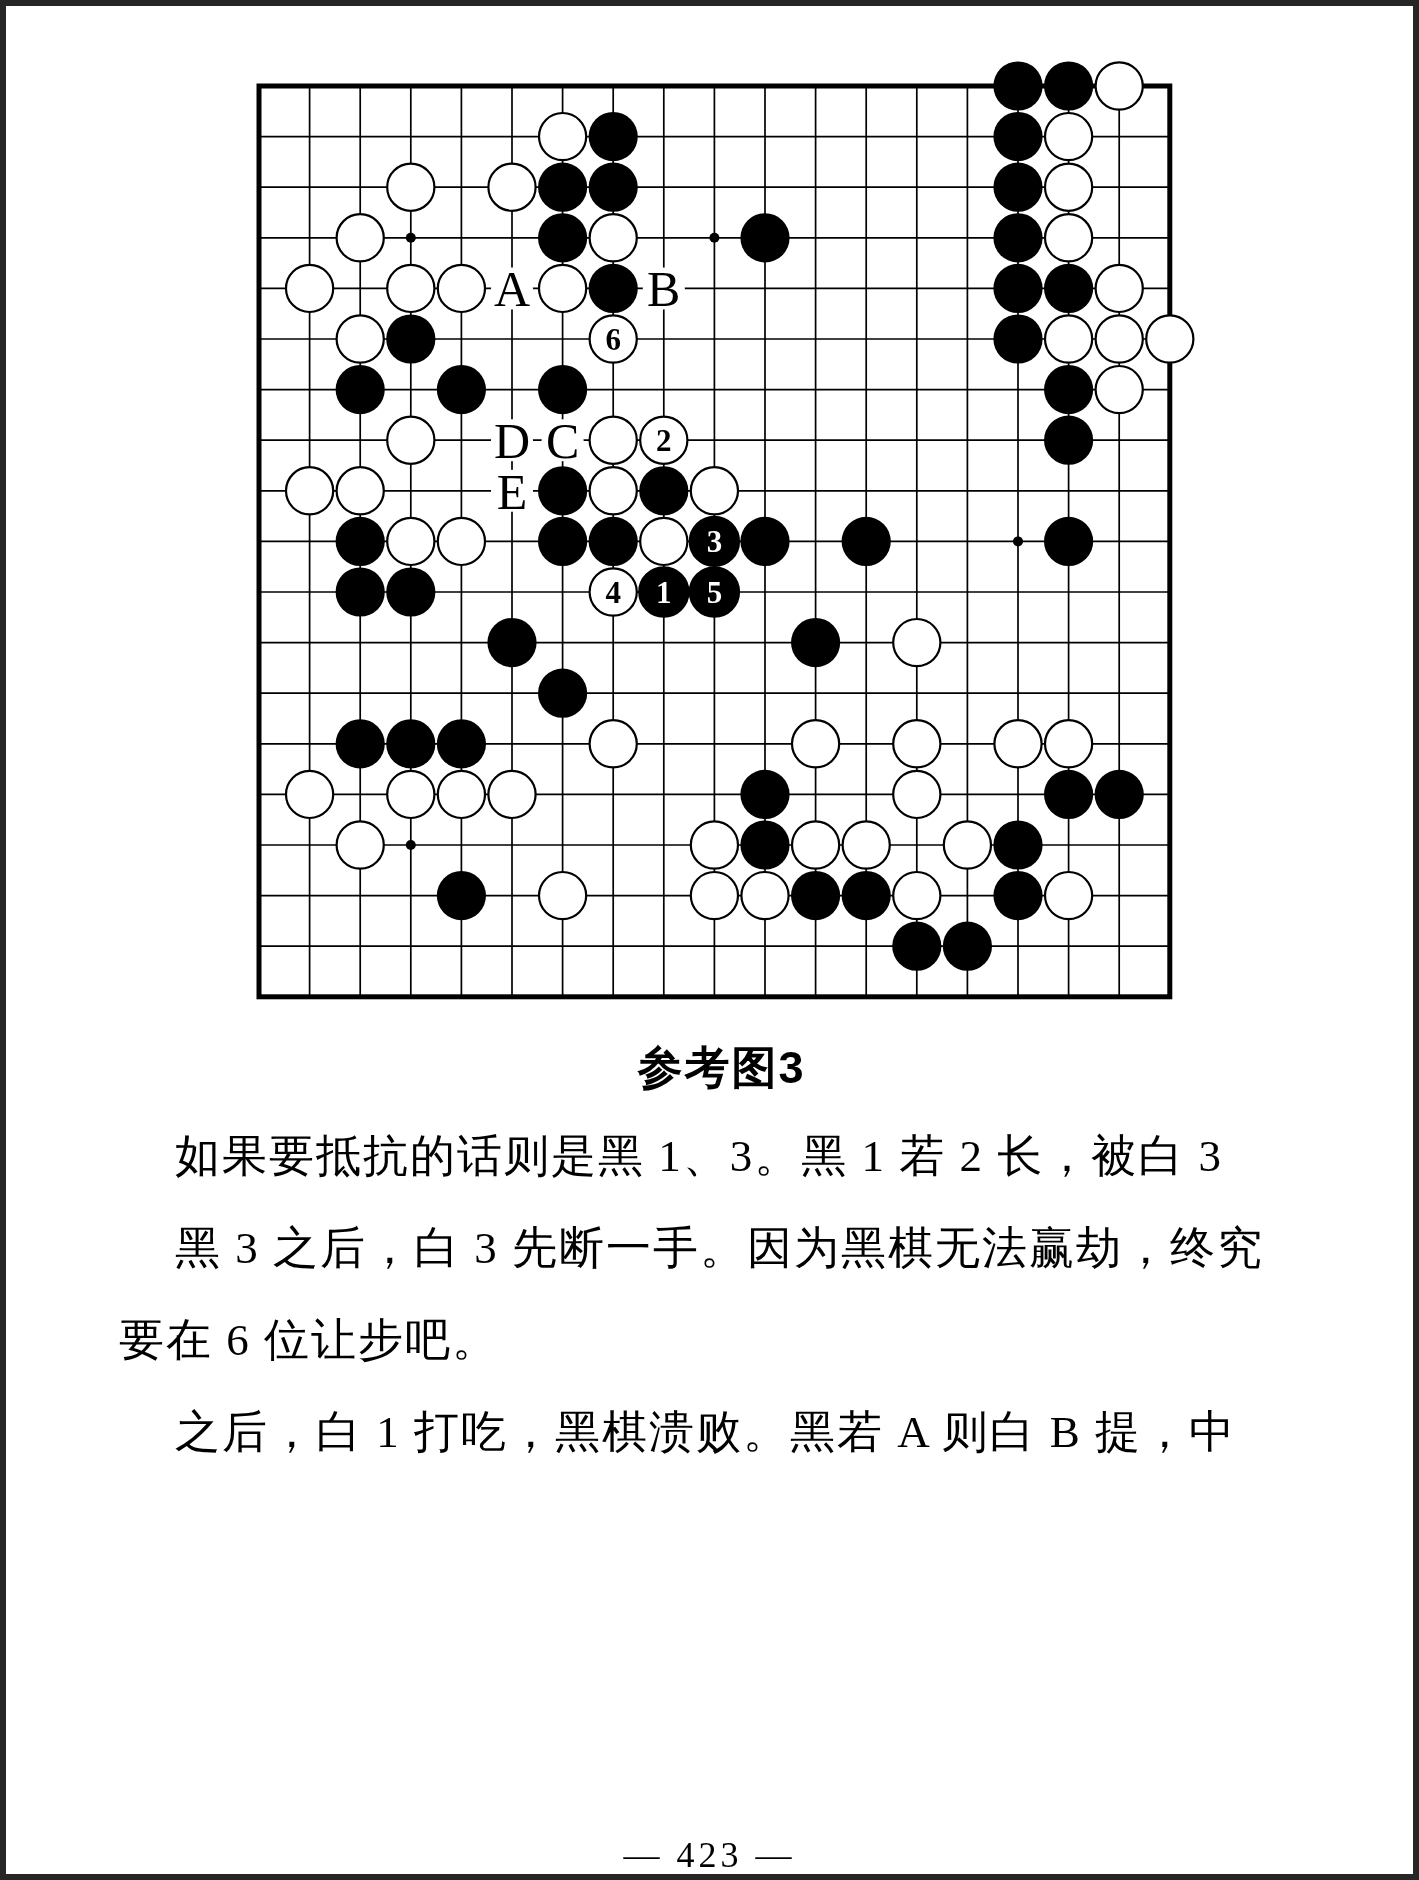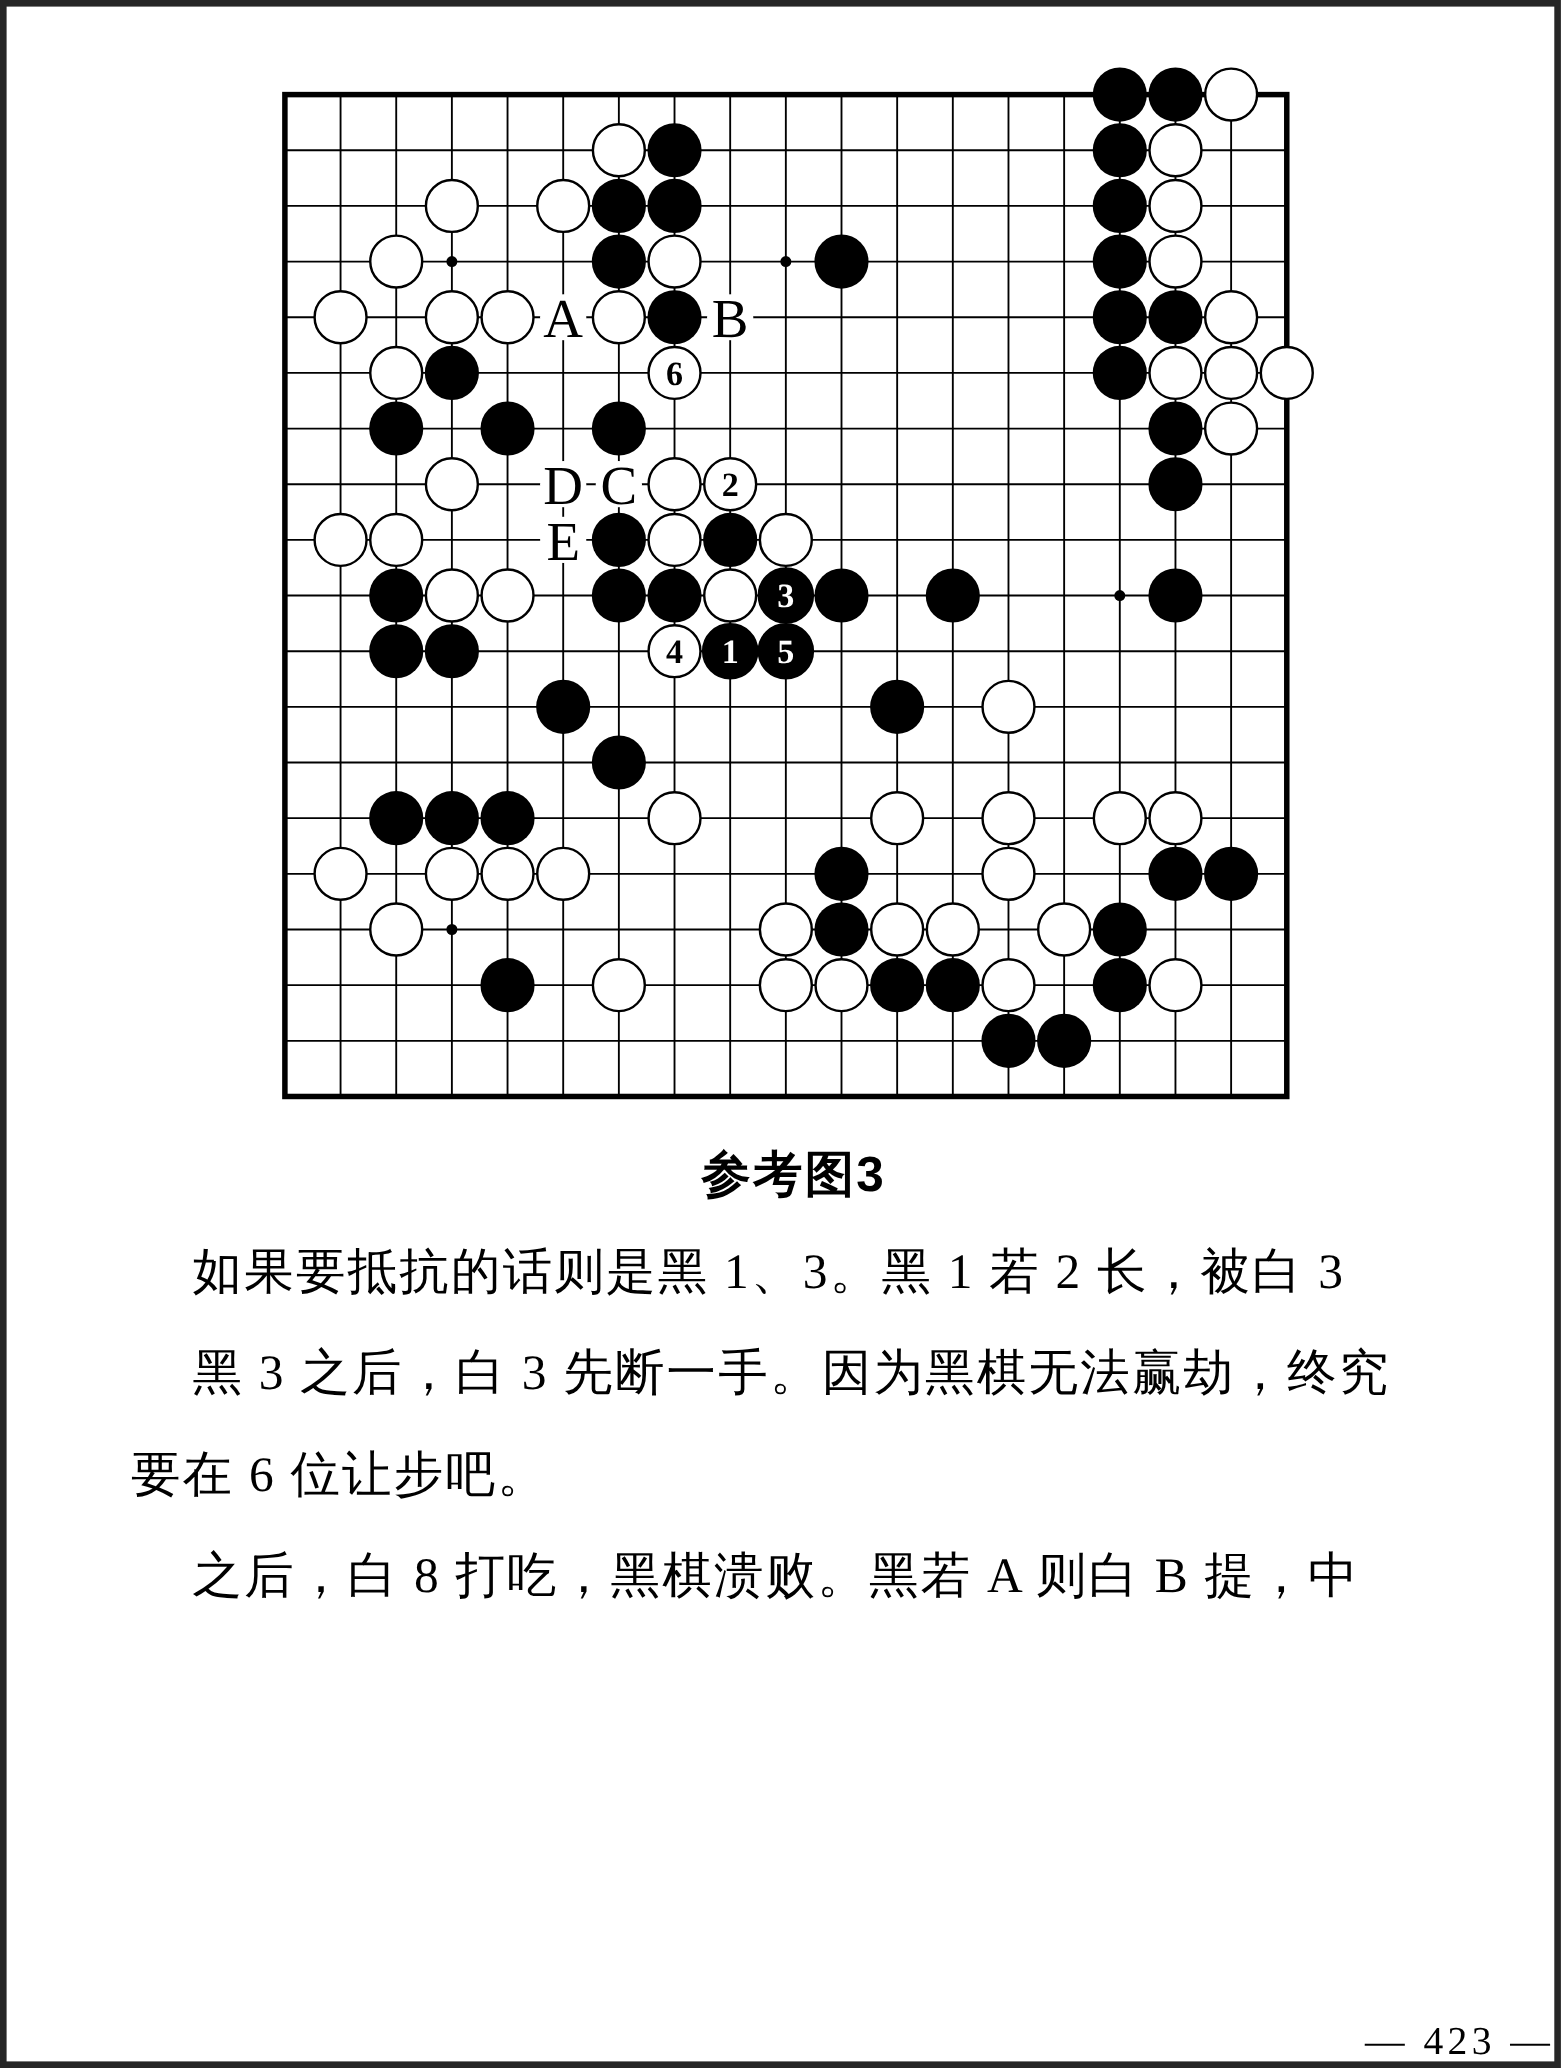--- a/index.html
+++ b/index.html
@@ -7,21 +7,21 @@
         border:6px solid #262626;box-sizing:border-box;overflow:hidden;
         font-family:"Liberation Serif",serif;color:#000;}
   .board-wrap{position:absolute;left:225px;top:52px;width:970px;height:968px;}
   .caption{position:absolute;left:0;top:1032px;width:100%;text-align:center;
            font-family:"Liberation Sans",sans-serif;font-weight:bold;
            font-size:45px;letter-spacing:2px;margin-left:12px;}
   .bodytext{position:absolute;left:113px;top:1104px;width:1180px;}
   .bodytext .line{height:92px;line-height:92px;font-size:45px;letter-spacing:2px;
                   white-space:nowrap;font-family:"Liberation Serif",serif;}
   .bodytext .line.indent{padding-left:56px;}
-  .footer{position:absolute;left:0;top:1828px;width:100%;text-align:right;
+  .footer{position:absolute;left:0;top:1828px;width:100%;text-align:center;
           font-size:36px;font-family:"Liberation Serif",serif;letter-spacing:4px;}
 </style>
 </head>
 <body>
 
 <div class="page">
 
   <div class="board-wrap">
     <svg id="board-svg" width="970" height="968" viewBox="0 0 970 968" xmlns="http://www.w3.org/2000/svg">
         <line x1="28" y1="78.6" x2="938.8000000000001" y2="78.6" stroke="#000000" stroke-width="1.7"></line>
@@ -188,18 +188,18 @@
         <text x="281" y="432.8" dy="0.36em" text-anchor="middle" font-family="&quot;Liberation Serif&quot;, serif" font-size="50" fill="#000000">E</text>
       </svg>
   </div>
 
   <div class="caption">参考图3</div>
 
   <div class="bodytext">
     <div class="line indent">如果要抵抗的话则是黑 1、3。黑 1 若 2 长，被白 3</div>
     <div class="line indent">黑 3 之后，白 3 先断一手。因为黑棋无法赢劫，终究</div>
     <div class="line">要在 6 位让步吧。</div>
-    <div class="line indent">之后，白 8 打吃，黑棋溃败。黑若 A 则白 B 提，中</div>
+    <div class="line indent">之后，白 1 打吃，黑棋溃败。黑若 A 则白 B 提，中</div>
   </div>
 
   <div class="footer">— 423 —</div>
 
 </div>
 
 </body></html>

